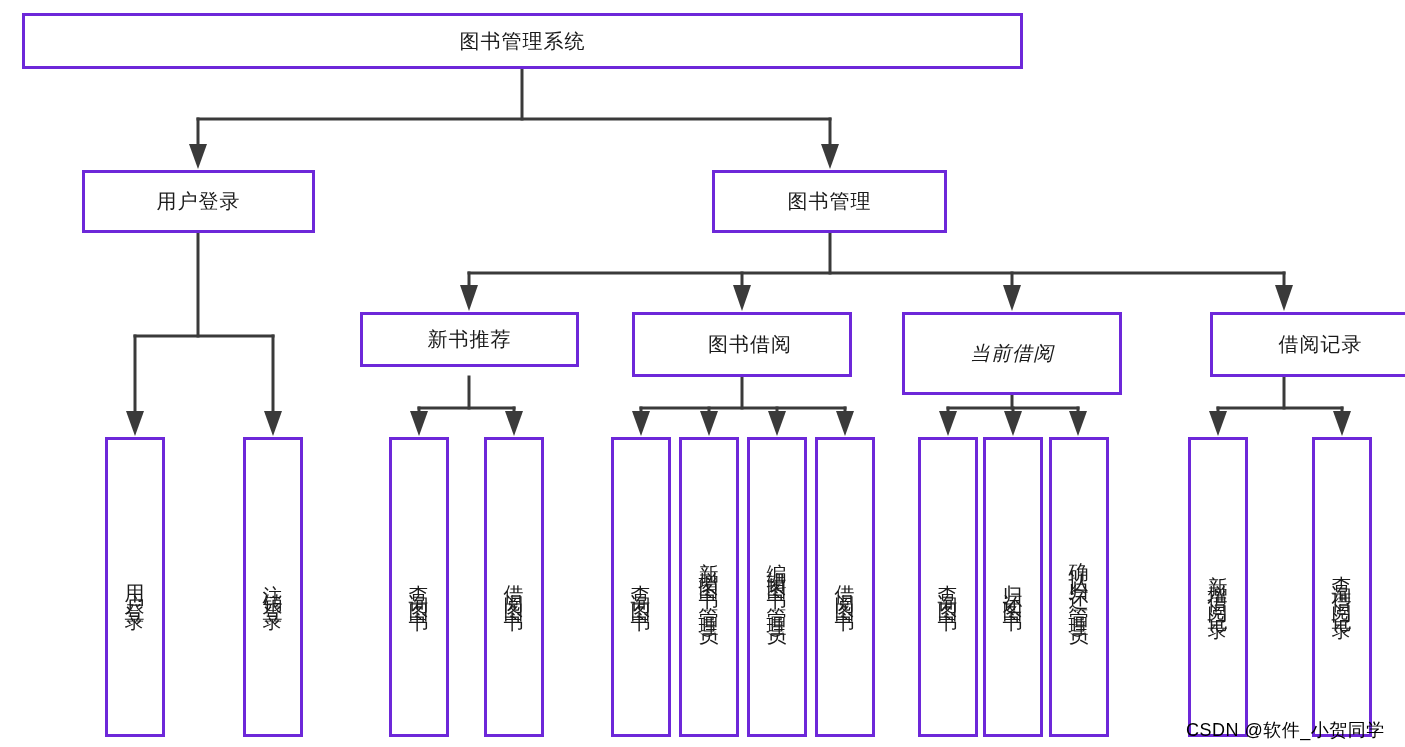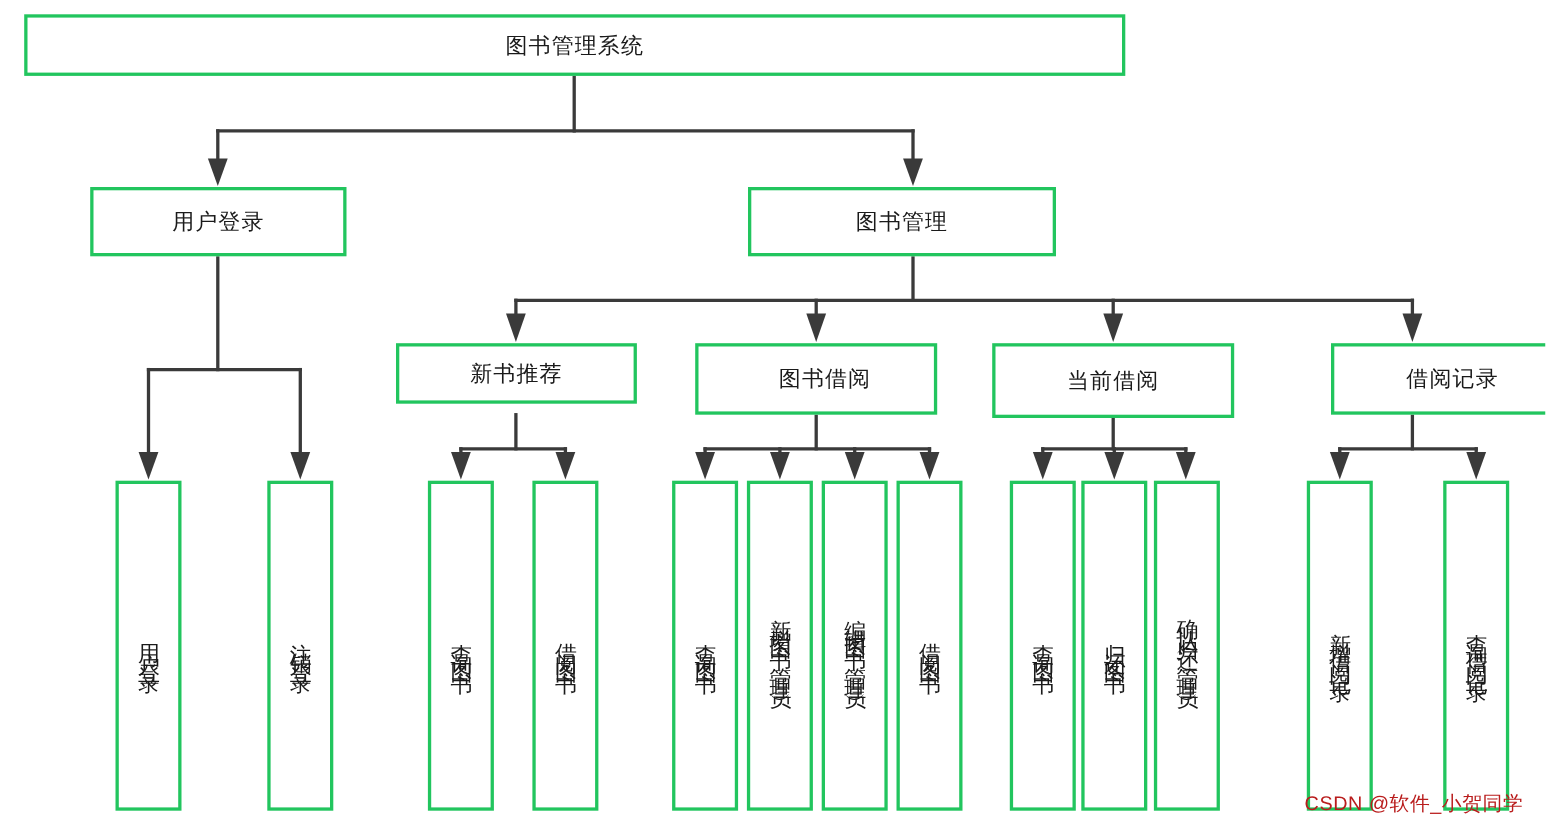--- a/index.html
+++ b/index.html
@@ -18,21 +18,21 @@
   #wires {
     position: absolute;
     left: 0;
     top: 0;
     width: 1405px;
     height: 747px;
   }
   .node {
     position: absolute;
     background: #ffffff;
-    border: 3px solid #22c55e;
+    border: 3px solid #6d28d9;
     display: flex;
     align-items: center;
     justify-content: center;
     box-sizing: border-box;
   }
   .lbl {
     color: #1a1a1a;
     font-size: 20px;
     letter-spacing: 1px;
     white-space: nowrap;
@@ -47,21 +47,21 @@
   .leaf {
     top: 437px;
     width: 60px;
     height: 300px;
   }
   #watermark {
     position: absolute;
     left: 1186px;
     top: 718px;
     font-size: 18px;
-    color: #b91c1c;
+    color: #000000;
     letter-spacing: 0.5px;
     white-space: nowrap;
   }
 </style>
 </head>
 <body>
 
 <div id="stage">
 
   <svg id="wires" viewBox="0 0 1405 747" xmlns="http://www.w3.org/2000/svg">
@@ -137,31 +137,31 @@
     </g>
   </svg>
 
   <div class="node" style="left:22px; top:13px; width:1001px; height:56px;">
     <span class="lbl">图书管理系统</span>
   </div>
 
   <div class="node" style="left:82px; top:170px; width:233px; height:63px;">
     <span class="lbl">用户登录</span>
   </div>
-  <div class="node" style="left:680px; top:170px; width:280px; height:63px;">
+  <div class="node" style="left:712px; top:170px; width:235px; height:63px;">
     <span class="lbl">图书管理</span>
   </div>
 
   <div class="node" style="left:360px; top:312px; width:219px; height:55px;">
     <span class="lbl">新书推荐</span>
   </div>
   <div class="node" style="left:632px; top:312px; width:220px; height:65px;padding-left:16px;">
     <span class="lbl">图书借阅</span>
   </div>
-  <div class="node" style="left:902px; top:312px; width:220px; height:68px;">
+  <div class="node" style="left:902px; top:312px; width:220px; height:83px;font-style:italic;">
     <span class="lbl">当前借阅</span>
   </div>
   <div class="node" style="left:1174px; top:312px; width:221px; height:65px;margin-left:36px;">
     <span class="lbl">借阅记录</span>
   </div>
 
   <div class="node leaf" style="left:105px;">
     <span class="lbl">用户登录</span>
   </div>
   <div class="node leaf" style="left:243px;">

